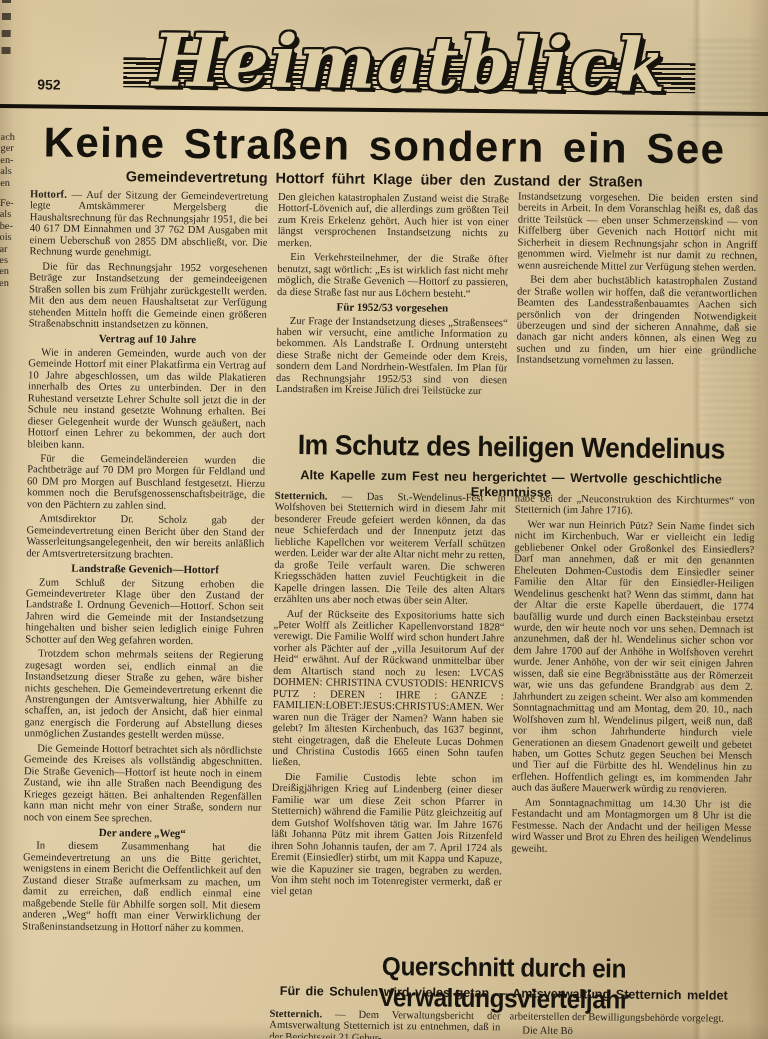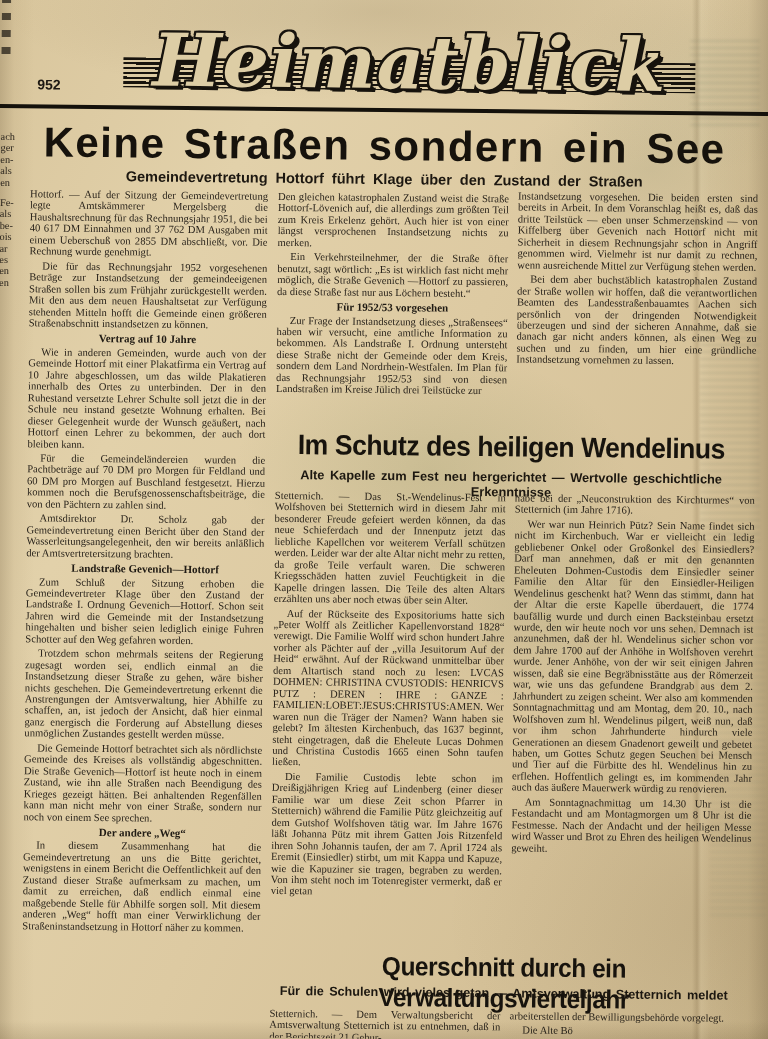--- a/index.html
+++ b/index.html
@@ -71,21 +71,21 @@
     letter-spacing:-0.5px;color:#17130d;transform:scaleX(0.94);}
   .a3-subtitle{position:absolute;left:258px;top:985px;width:508px;text-align:center;
     font-family:"Liberation Sans",sans-serif;font-weight:bold;font-size:12.6px;
     word-spacing:2px;color:#1c1710;}
 
   
   .bodycol{position:absolute;font-size:10.6px;line-height:11.45px;text-align:justify;
     color:#29231b;overflow:hidden;}
   .bodycol p{margin:0 0 3px 0;text-indent:13px;}
   .bodycol p.noindent{text-indent:0;}
-  .lead{font-weight:normal;}
+  .lead{font-weight:bold;}
   .subhead{font-weight:bold;text-align:center;font-size:11px;margin:4px 0 2px 0;color:#1f1a13;}
 
   .col1 {left:30px; top:192px;width:238px;height:847px;}
   .a1c2 {left:278px;top:192px;width:231px;height:241px;}
   .a1c3 {left:518px;top:189px;width:240px;height:244px;}
   .a2c1 {left:278px;top:491px;width:231px;height:452px;}
   .a2c2 {left:518px;top:491px;width:240px;height:455px;}
   .a3c1 {left:278px;top:1009px;width:231px;height:30px;}
   .a3c2 {left:518px;top:1009px;width:240px;height:30px;}
 </style>

